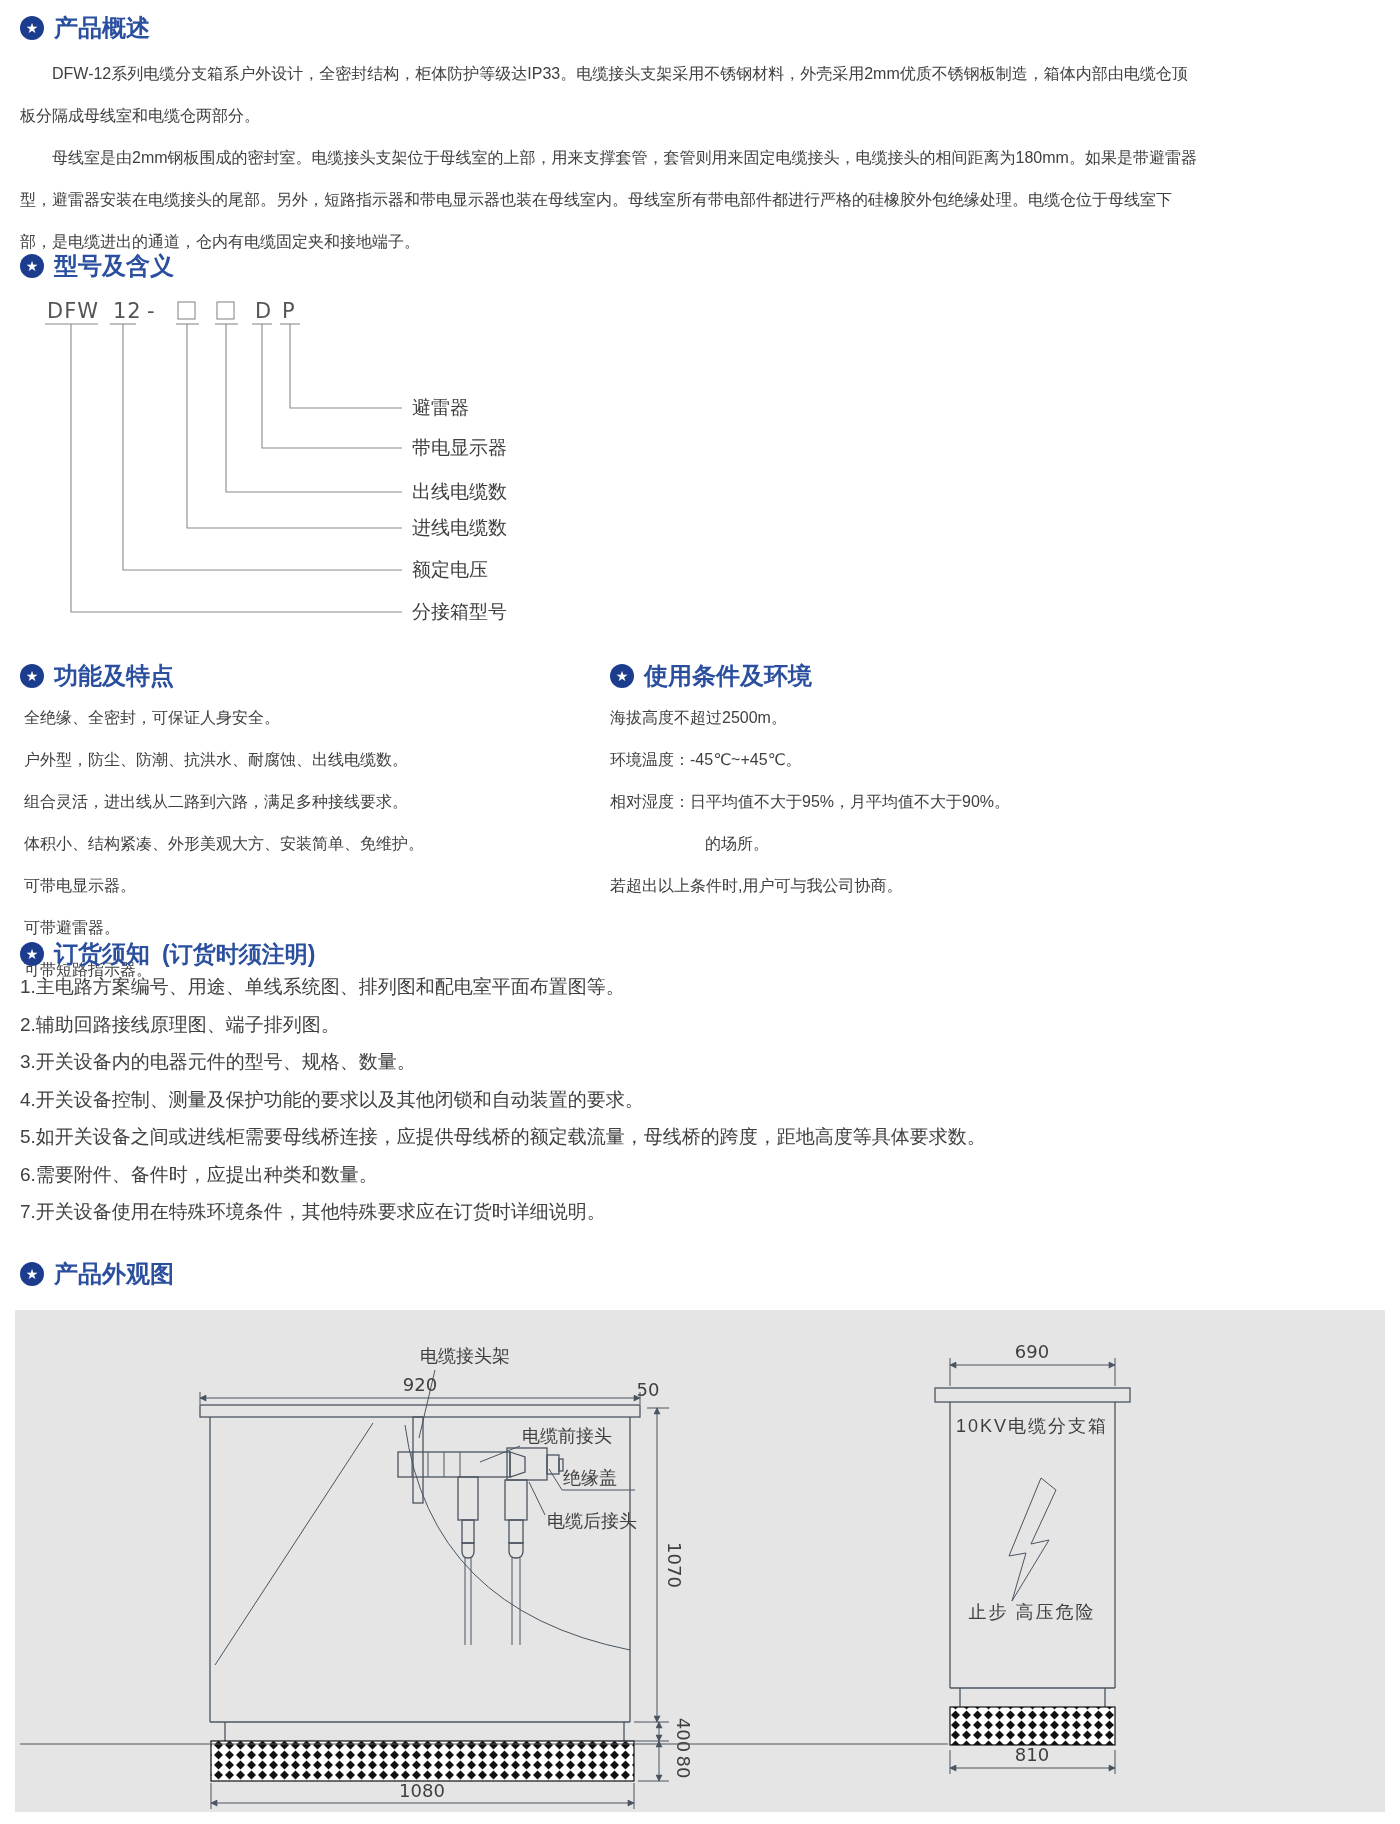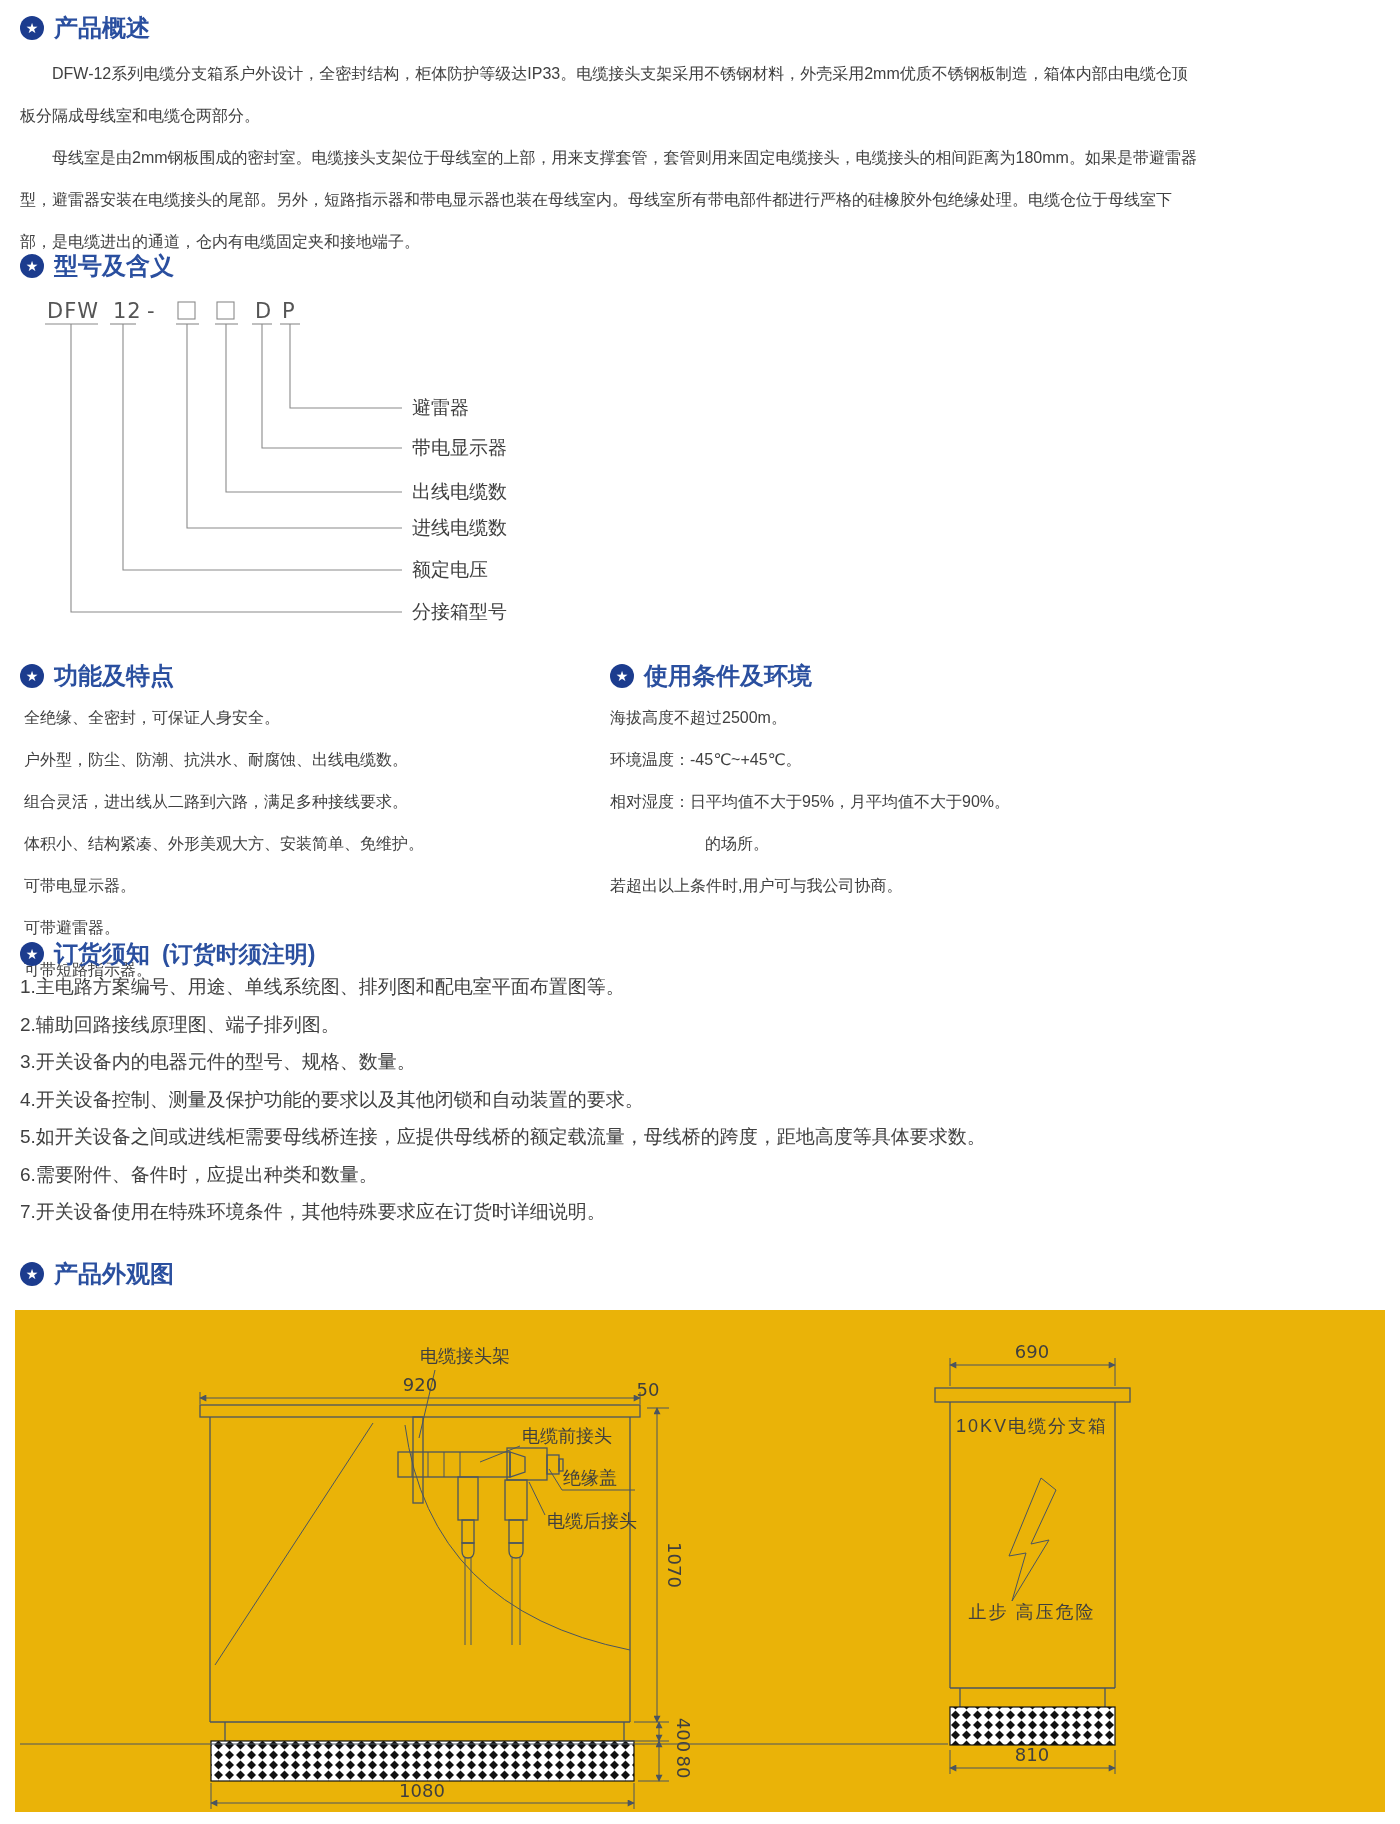--- a/index.html
+++ b/index.html
@@ -10,21 +10,21 @@
   .heading{position:absolute;display:flex;align-items:center;gap:10px;
     font-size:24px;font-weight:bold;color:#2a4f9f;white-space:nowrap;}
   .heading .star{width:24px;height:24px;border-radius:50%;background:#1c3c8e;color:#ffffff;
     display:flex;align-items:center;justify-content:center;font-size:14px;font-weight:normal;flex:0 0 24px;}
   .heading .subtitle{font-size:23px;font-weight:bold;margin-left:2px;}
   .body-block{position:absolute;font-size:16px;line-height:42px;}
   .body-block p{margin:0;text-indent:2em;}
   .list-line{white-space:nowrap;}
   .cond-indent{padding-left:95px;}
   .order-block{position:absolute;font-size:19px;line-height:37.5px;}
-  .panel{position:absolute;left:15px;top:1310px;width:1370px;height:502px;background:#eab308;}
+  .panel{position:absolute;left:15px;top:1310px;width:1370px;height:502px;background:#e5e5e5;}
   svg{display:block;}
   .dwg-line{stroke:#4a5560;stroke-width:1.3;fill:none;}
   .dwg-thin{stroke:#4a5560;stroke-width:1;fill:none;}
   .dwg-text{fill:#3f3f3f;font-size:18px;font-family:"Liberation Sans","DejaVu Sans",sans-serif;}
   .dim-text{fill:#3f3f3f;font-size:18px;font-family:"DejaVu Sans",sans-serif;}
   .model-line{stroke:#8a8a8a;stroke-width:1.1;fill:none;}
   .model-code{fill:#555555;font-size:21px;letter-spacing:1px;font-family:"DejaVu Sans",sans-serif;}
   .model-label{fill:#3f3f3f;font-size:19px;}
 </style>
 </head>

